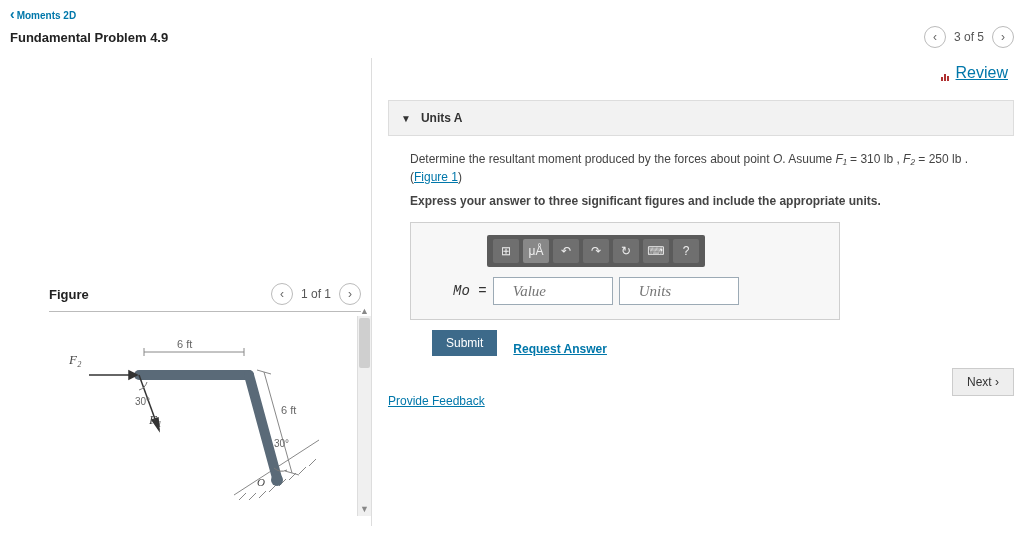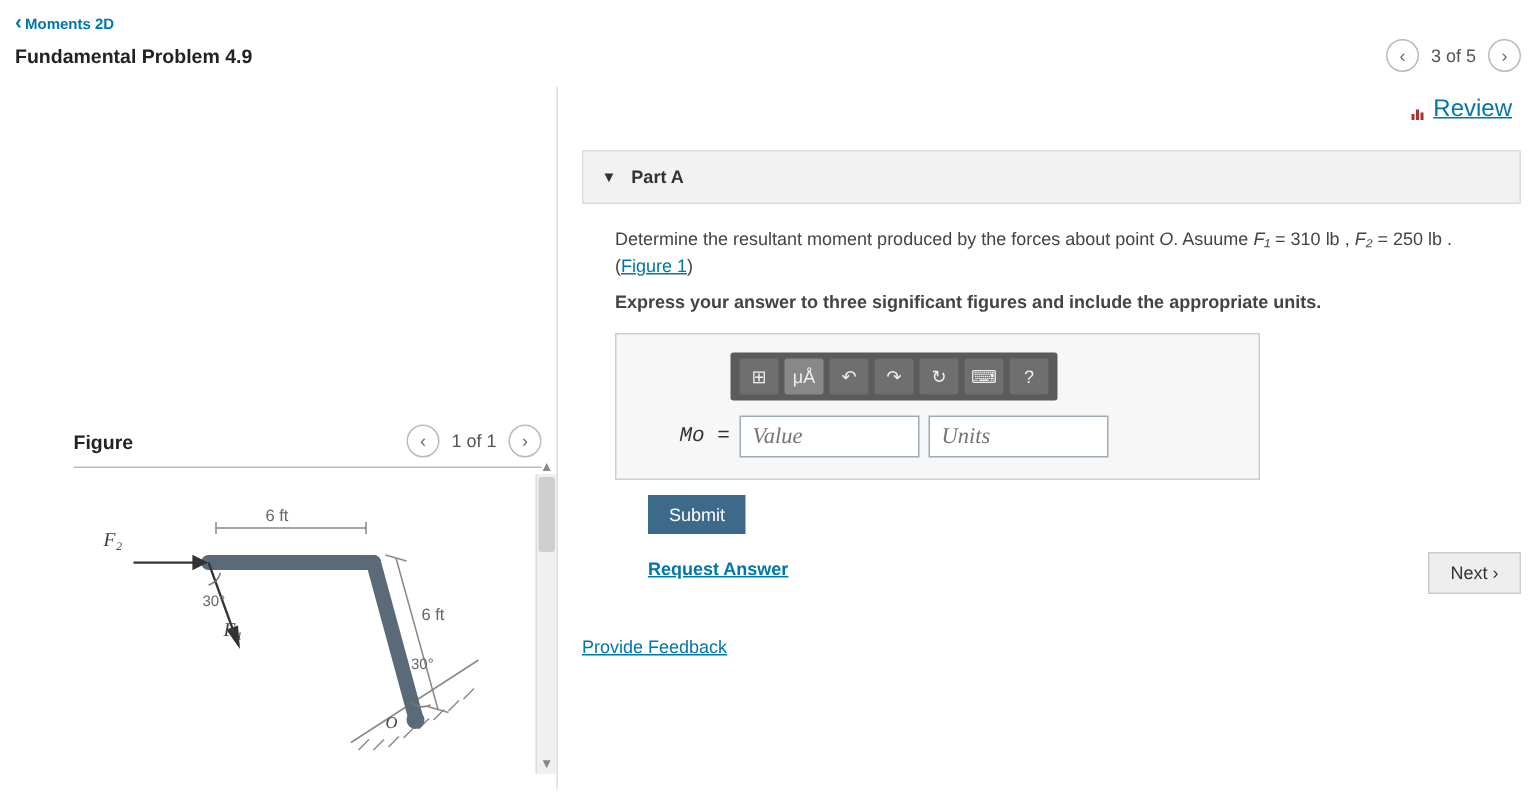--- a/index.html
+++ b/index.html
@@ -23,24 +23,24 @@
 .part-body { padding: 14px 10px 10px 22px; }
 .instr { font-size: 12px; color: #444; line-height: 1.5; }
 .instr b { font-weight: bold; }
 .fig-link { color: #0077aa; text-decoration: underline; cursor: pointer; }
 .answer-box { border: 1px solid #cfcfcf; background: #f7f7f7; margin-top: 12px; padding: 12px 18px 14px 18px; display: inline-block; min-width: 430px; }
 .toolbar { background: #5b5b5b; border-radius: 2px; padding: 4px 6px; display: inline-flex; gap: 4px; align-items: center; margin-left: 58px; }
 .tb-btn { width: 26px; height: 24px; background: #6f6f6f; border-radius: 2px; display: inline-flex; align-items: center; justify-content: center; color: #eee; cursor: pointer; font-size: 12px; }
 .tb-btn.active { background: #888; }
 .eq-row { margin-top: 10px; display: flex; align-items: center; gap: 6px; }
 .mo-label { font-style: italic; font-family: Liberation Mono, monospace; font-size: 14px; color: #333; margin-left: 24px; }
-.field { border: 1px solid #9caab5; background: #fff; height: 28px; padding: 0 8px; font-style: italic; color: #9ba6b0; font-size: 15px; font-family: Georgia, serif; }
+.field { border: 1px solid #9caab5; background: #fff; height: 28px; padding: 0 19px; font-style: italic; color: #9ba6b0; font-size: 15px; font-family: Georgia, serif; }
 .field.value { width: 120px; }
 .field.units { width: 120px; }
-.submit-row { margin-top: 10px; margin-left: 22px; display: flex; align-items: flex-start; gap: 16px; flex-direction: column; }
+.submit-row { margin-top: 10px; margin-left: 22px; display: flex; align-items: flex-end; gap: 16px; }
 .submit-btn { background: #3d6a8a; color: #fff; border: none; padding: 6px 14px; font-size: 12px; cursor: pointer; }
 .req-link { color: #0077aa; text-decoration: underline; font-size: 12px; font-weight: bold; cursor: pointer; }
 .feedback-link { color: #0077aa; text-decoration: underline; font-size: 12px; display: inline-block; margin-top: 28px; cursor: pointer; }
 .next-btn { position: absolute; right: 10px; bottom: 130px; background: #eee; border: 1px solid #ccc; padding: 6px 14px; font-size: 12px; color: #333; cursor: pointer; }
 .figure-head { display: flex; justify-content: space-between; align-items: center; font-weight: bold; font-size: 13px; color: #222; padding-right: 10px; margin-top: 225px; }
 .fig-pager { display: flex; align-items: center; gap: 8px; font-size: 12px; color: #555; font-weight: normal; }
 .fig-hr { border: none; border-top: 1px solid #bbb; margin: 6px 10px 0 0; }
 .figure-area { position: relative; height: 200px; margin-top: 4px; }
 .scroll-track { position: absolute; right: 0; top: 0; bottom: 0; width: 14px; background: #f0f0f0; border-left: 1px solid #ddd; }
 .scroll-thumb { position: absolute; left: 1px; right: 1px; top: 2px; height: 50px; background: #cfcfcf; border-radius: 2px; }
@@ -140,21 +140,21 @@
   </div>
 
   <div class="right-col">
     <div class="review-row">
       <span class="review-icon"><span style="height:4px"></span><span style="height:7px"></span><span style="height:5px"></span></span>
       <a href="#" class="review-link">Review</a>
     </div>
 
     <div class="part-bar">
       <span class="part-arrow">▼</span>
-      <span>Part A</span>
+      <span>Units A</span>
     </div>
 
     <div class="part-body">
       <div class="instr">
         <span>Determine the resultant moment produced by the forces about point </span><i>O</i><span>. Asuume </span><i>F₁</i><span> = 310 lb , </span><i>F₂</i><span> = 250 lb . (</span><a class="fig-link">Figure 1</a><span>)</span>
       </div>
       <div class="instr" style="margin-top:6px;"><b>Express your answer to three significant figures and include the appropriate units.</b></div>
 
       <div class="answer-box">
         <div class="toolbar">

